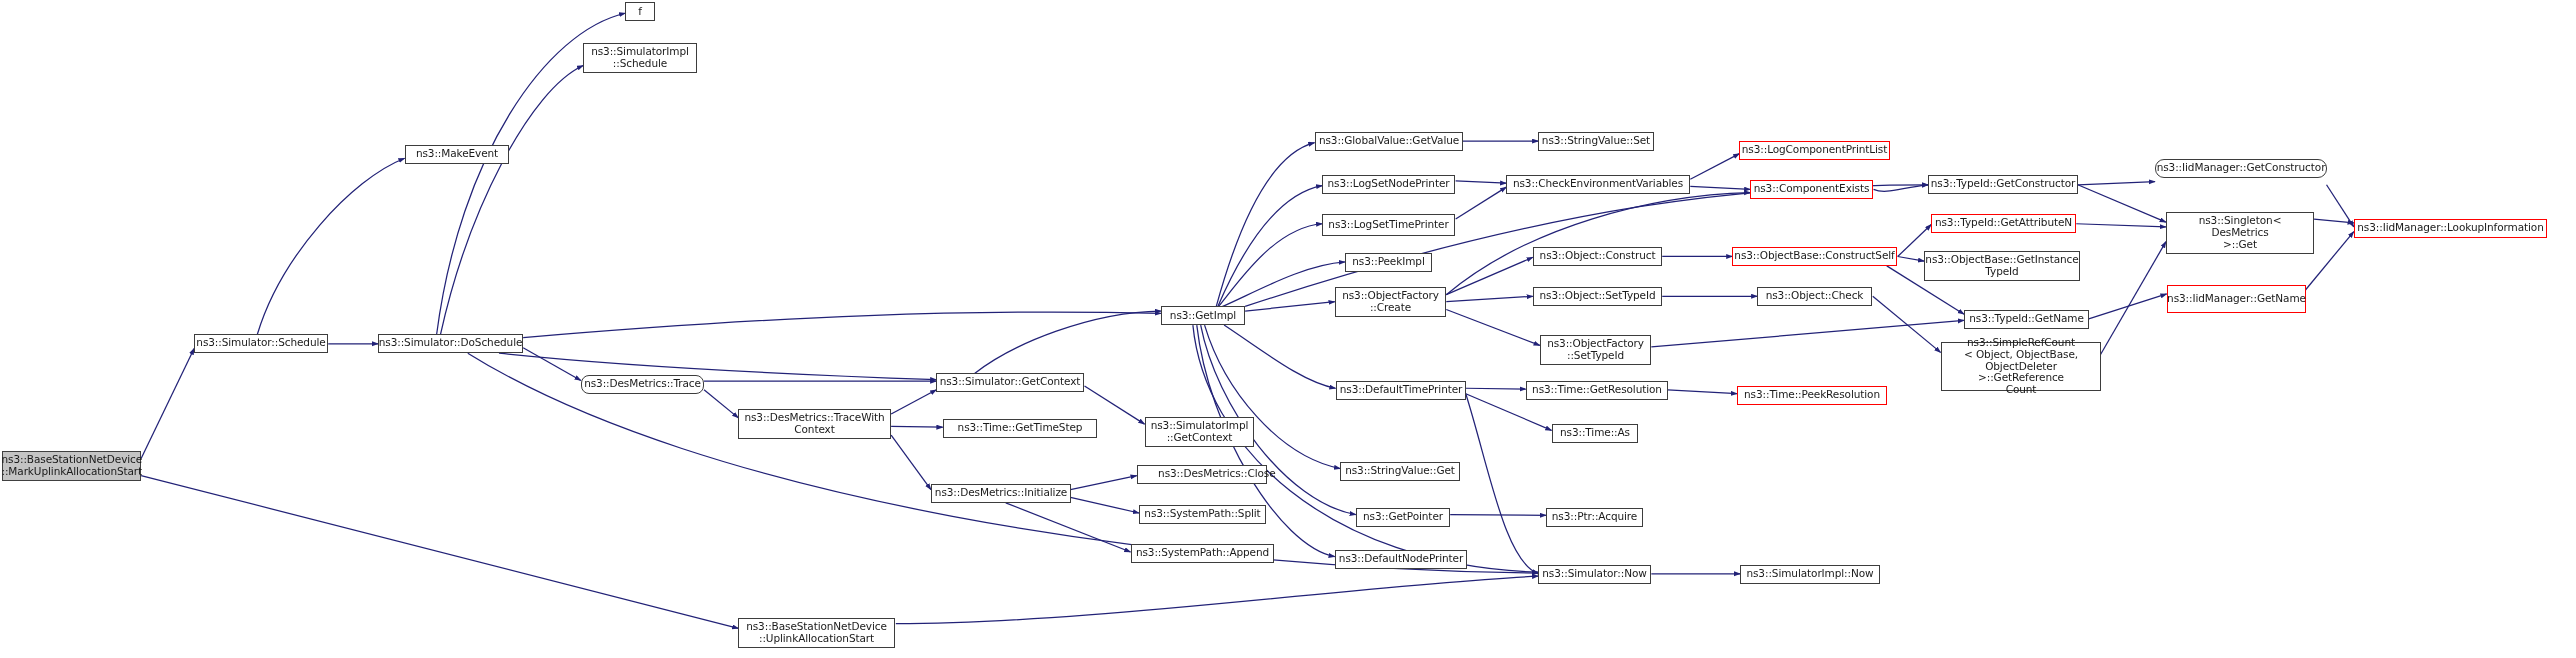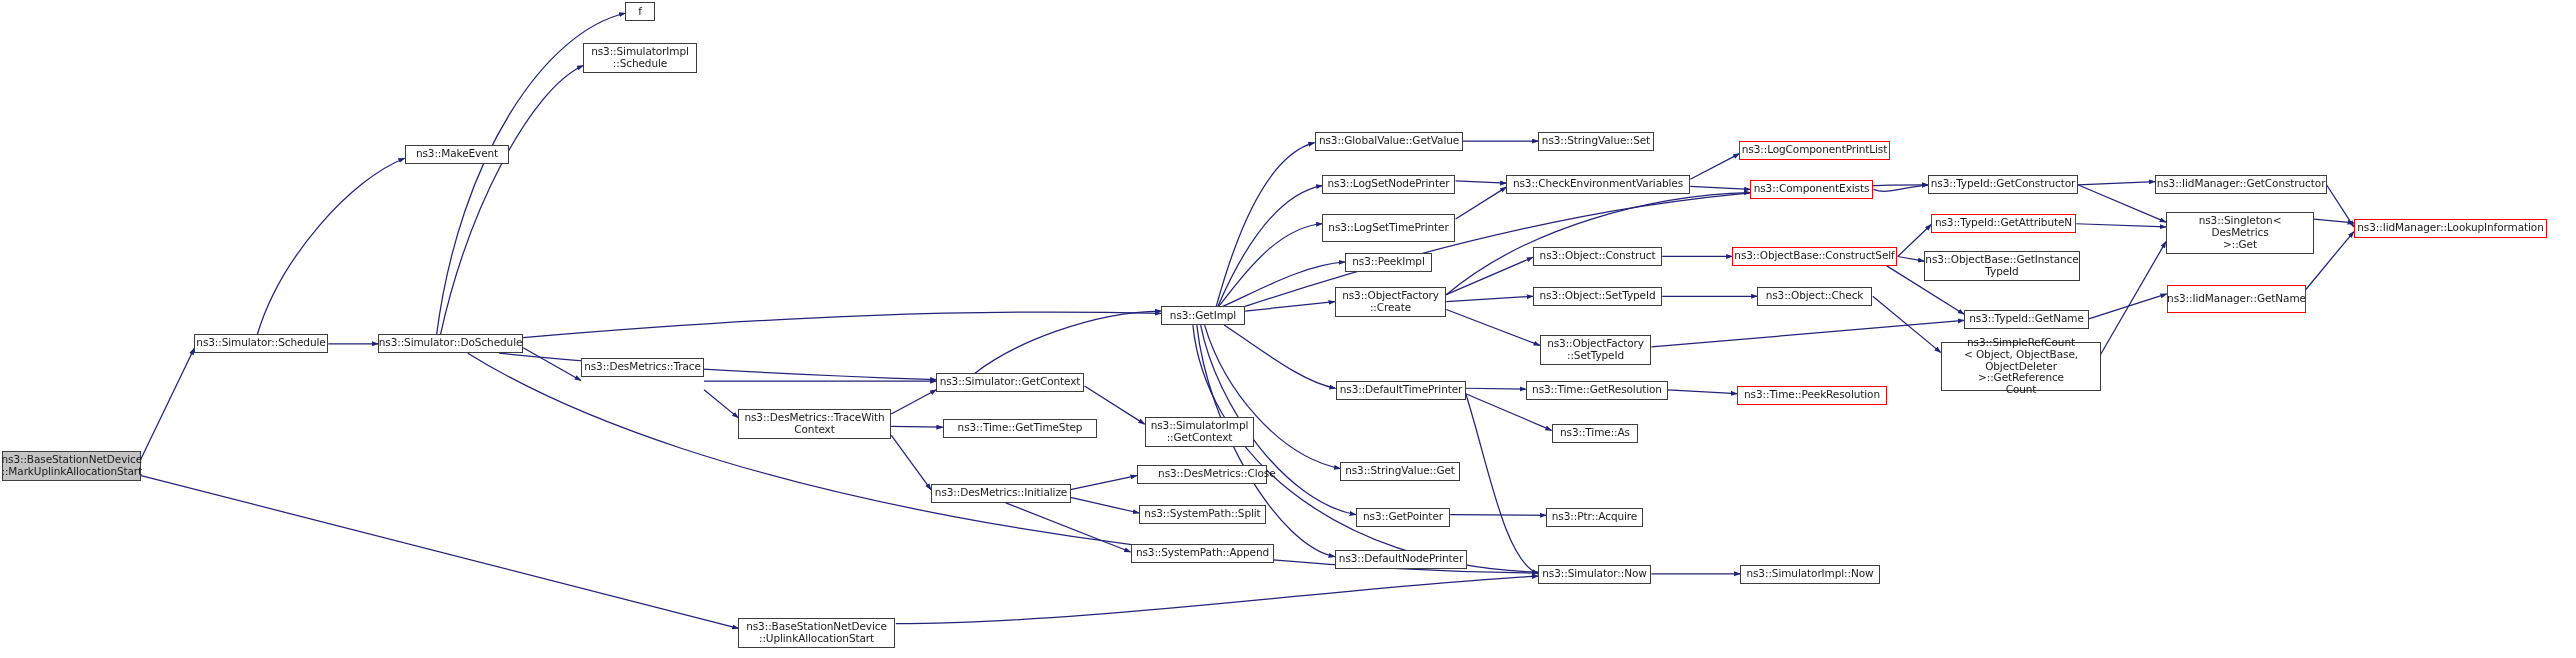--- a/index.html
+++ b/index.html
@@ -117,35 +117,35 @@
   </svg>
   <div id="node-layer">
       <div class="node root" style="left: 2.3px; top: 451px; width: 139px; height: 30px;"><span>ns3::BaseStationNetDevice
 ::MarkUplinkAllocationStart</span></div>
       <div class="node" style="left: 194px; top: 334px; width: 134px; height: 18.7px;"><span>ns3::Simulator::Schedule</span></div>
       <div class="node" style="left: 378px; top: 334px; width: 145px; height: 18.7px;"><span>ns3::Simulator::DoSchedule</span></div>
       <div class="node" style="left: 405px; top: 145px; width: 104px; height: 18.7px;"><span>ns3::MakeEvent</span></div>
       <div class="node" style="left: 625px; top: 2.3px; width: 30px; height: 18.7px;"><span>f</span></div>
       <div class="node" style="left: 583px; top: 43px; width: 114px; height: 30px;"><span>ns3::SimulatorImpl
 ::Schedule</span></div>
-      <div class="node" style="left: 581px; top: 358px; width: 123px; height: 18.7px;"><span>ns3::DesMetrics::Trace</span></div>
+      <div class="node" style="left: 581px; top: 375px; width: 123px; height: 18.7px; border-radius: 8px;"><span>ns3::DesMetrics::Trace</span></div>
       <div class="node" style="left: 738px; top: 409px; width: 153px; height: 30px;"><span>ns3::DesMetrics::TraceWith
 Context</span></div>
       <div class="node" style="left: 943px; top: 419px; width: 154px; height: 18.7px;"><span>ns3::Time::GetTimeStep</span></div>
       <div class="node" style="left: 936px; top: 373px; width: 148px; height: 18.7px;"><span>ns3::Simulator::GetContext</span></div>
       <div class="node" style="left: 1145px; top: 417px; width: 109px; height: 30px;"><span>ns3::SimulatorImpl
 ::GetContext</span></div>
       <div class="node" style="left: 931px; top: 484px; width: 140px; height: 18.7px;"><span>ns3::DesMetrics::Initialize</span></div>
       <div class="node" style="left: 1137px; top: 465px; width: 130px; height: 18.7px; padding-left: 32px;"><span>ns3::DesMetrics::Close</span></div>
       <div class="node" style="left: 1139px; top: 505px; width: 127px; height: 18.7px;"><span>ns3::SystemPath::Split</span></div>
       <div class="node" style="left: 1131px; top: 544px; width: 143px; height: 18.7px;"><span>ns3::SystemPath::Append</span></div>
       <div class="node" style="left: 1161px; top: 306px; width: 84px; height: 19px; text-align: center;"><span>ns3::GetImpl</span></div>
       <div class="node" style="left: 1315px; top: 132px; width: 148px; height: 18.7px;"><span>ns3::GlobalValue::GetValue</span></div>
       <div class="node" style="left: 1322px; top: 175px; width: 133px; height: 18.7px;"><span>ns3::LogSetNodePrinter</span></div>
-      <div class="node" style="left: 1322px; top: 214px; width: 133px; height: 28px;"><span>ns3::LogSetTimePrinter</span></div>
+      <div class="node" style="left: 1322px; top: 214px; width: 133px; height: 22px;"><span>ns3::LogSetTimePrinter</span></div>
       <div class="node" style="left: 1345px; top: 253px; width: 87px; height: 18.7px;"><span>ns3::PeekImpl</span></div>
       <div class="node" style="left: 1335px; top: 287px; width: 111px; height: 30px;"><span>ns3::ObjectFactory
 ::Create</span></div>
       <div class="node" style="left: 1538px; top: 132px; width: 116px; height: 18.7px;"><span>ns3::StringValue::Set</span></div>
       <div class="node" style="left: 1506px; top: 175px; width: 184px; height: 18.7px;"><span>ns3::CheckEnvironmentVariables</span></div>
       <div class="node red" style="left: 1739px; top: 141px; width: 151px; height: 18.7px;"><span>ns3::LogComponentPrintList</span></div>
       <div class="node red" style="left: 1750px; top: 180px; width: 123px; height: 18.7px;"><span>ns3::ComponentExists</span></div>
       <div class="node" style="left: 1533px; top: 247px; width: 129px; height: 18.7px;"><span>ns3::Object::Construct</span></div>
       <div class="node" style="left: 1533px; top: 287px; width: 129px; height: 18.7px;"><span>ns3::Object::SetTypeId</span></div>
       <div class="node" style="left: 1540px; top: 335px; width: 111px; height: 30px;"><span>ns3::ObjectFactory
@@ -164,21 +164,21 @@
       <div class="node" style="left: 1757px; top: 287px; width: 115px; height: 18.7px;"><span>ns3::Object::Check</span></div>
       <div class="node" style="left: 1928px; top: 175px; width: 150px; height: 18.7px;"><span>ns3::TypeId::GetConstructor</span></div>
       <div class="node red" style="left: 1931px; top: 214px; width: 145px; height: 18.7px;"><span>ns3::TypeId::GetAttributeN</span></div>
       <div class="node" style="left: 1924px; top: 251px; width: 156px; height: 30px;"><span>ns3::ObjectBase::GetInstance
 TypeId</span></div>
       <div class="node" style="left: 1964px; top: 310px; width: 125px; height: 18.7px;"><span>ns3::TypeId::GetName</span></div>
       <div class="node" style="left: 1941px; top: 342px; width: 160px; height: 49px;"><span>ns3::SimpleRefCount
 &lt; Object, ObjectBase,
  ObjectDeleter &gt;::GetReference
 Count</span></div>
-      <div class="node" style="left: 2155px; top: 175px; width: 172px; height: 18.7px;"><span>ns3::IidManager::GetConstructor</span></div>
+      <div class="node" style="left: 2155px; top: 159px; width: 172px; height: 18.7px; border-radius: 9px;"><span>ns3::IidManager::GetConstructor</span></div>
       <div class="node" style="left: 2166px; top: 212px; width: 148px; height: 42px;"><span>ns3::Singleton&lt; DesMetrics
 &gt;::Get</span></div>
       <div class="node red" style="left: 2167px; top: 285px; width: 139px; height: 28px;"><span>ns3::IidManager::GetName</span></div>
       <div class="node red" style="left: 2354px; top: 219px; width: 193px; height: 18.7px;"><span>ns3::IidManager::LookupInformation</span></div>
       <div class="node" style="left: 738px; top: 618px; width: 157px; height: 30px;"><span>ns3::BaseStationNetDevice
 ::UplinkAllocationStart</span></div>
     </div>
 </div>
 
 

